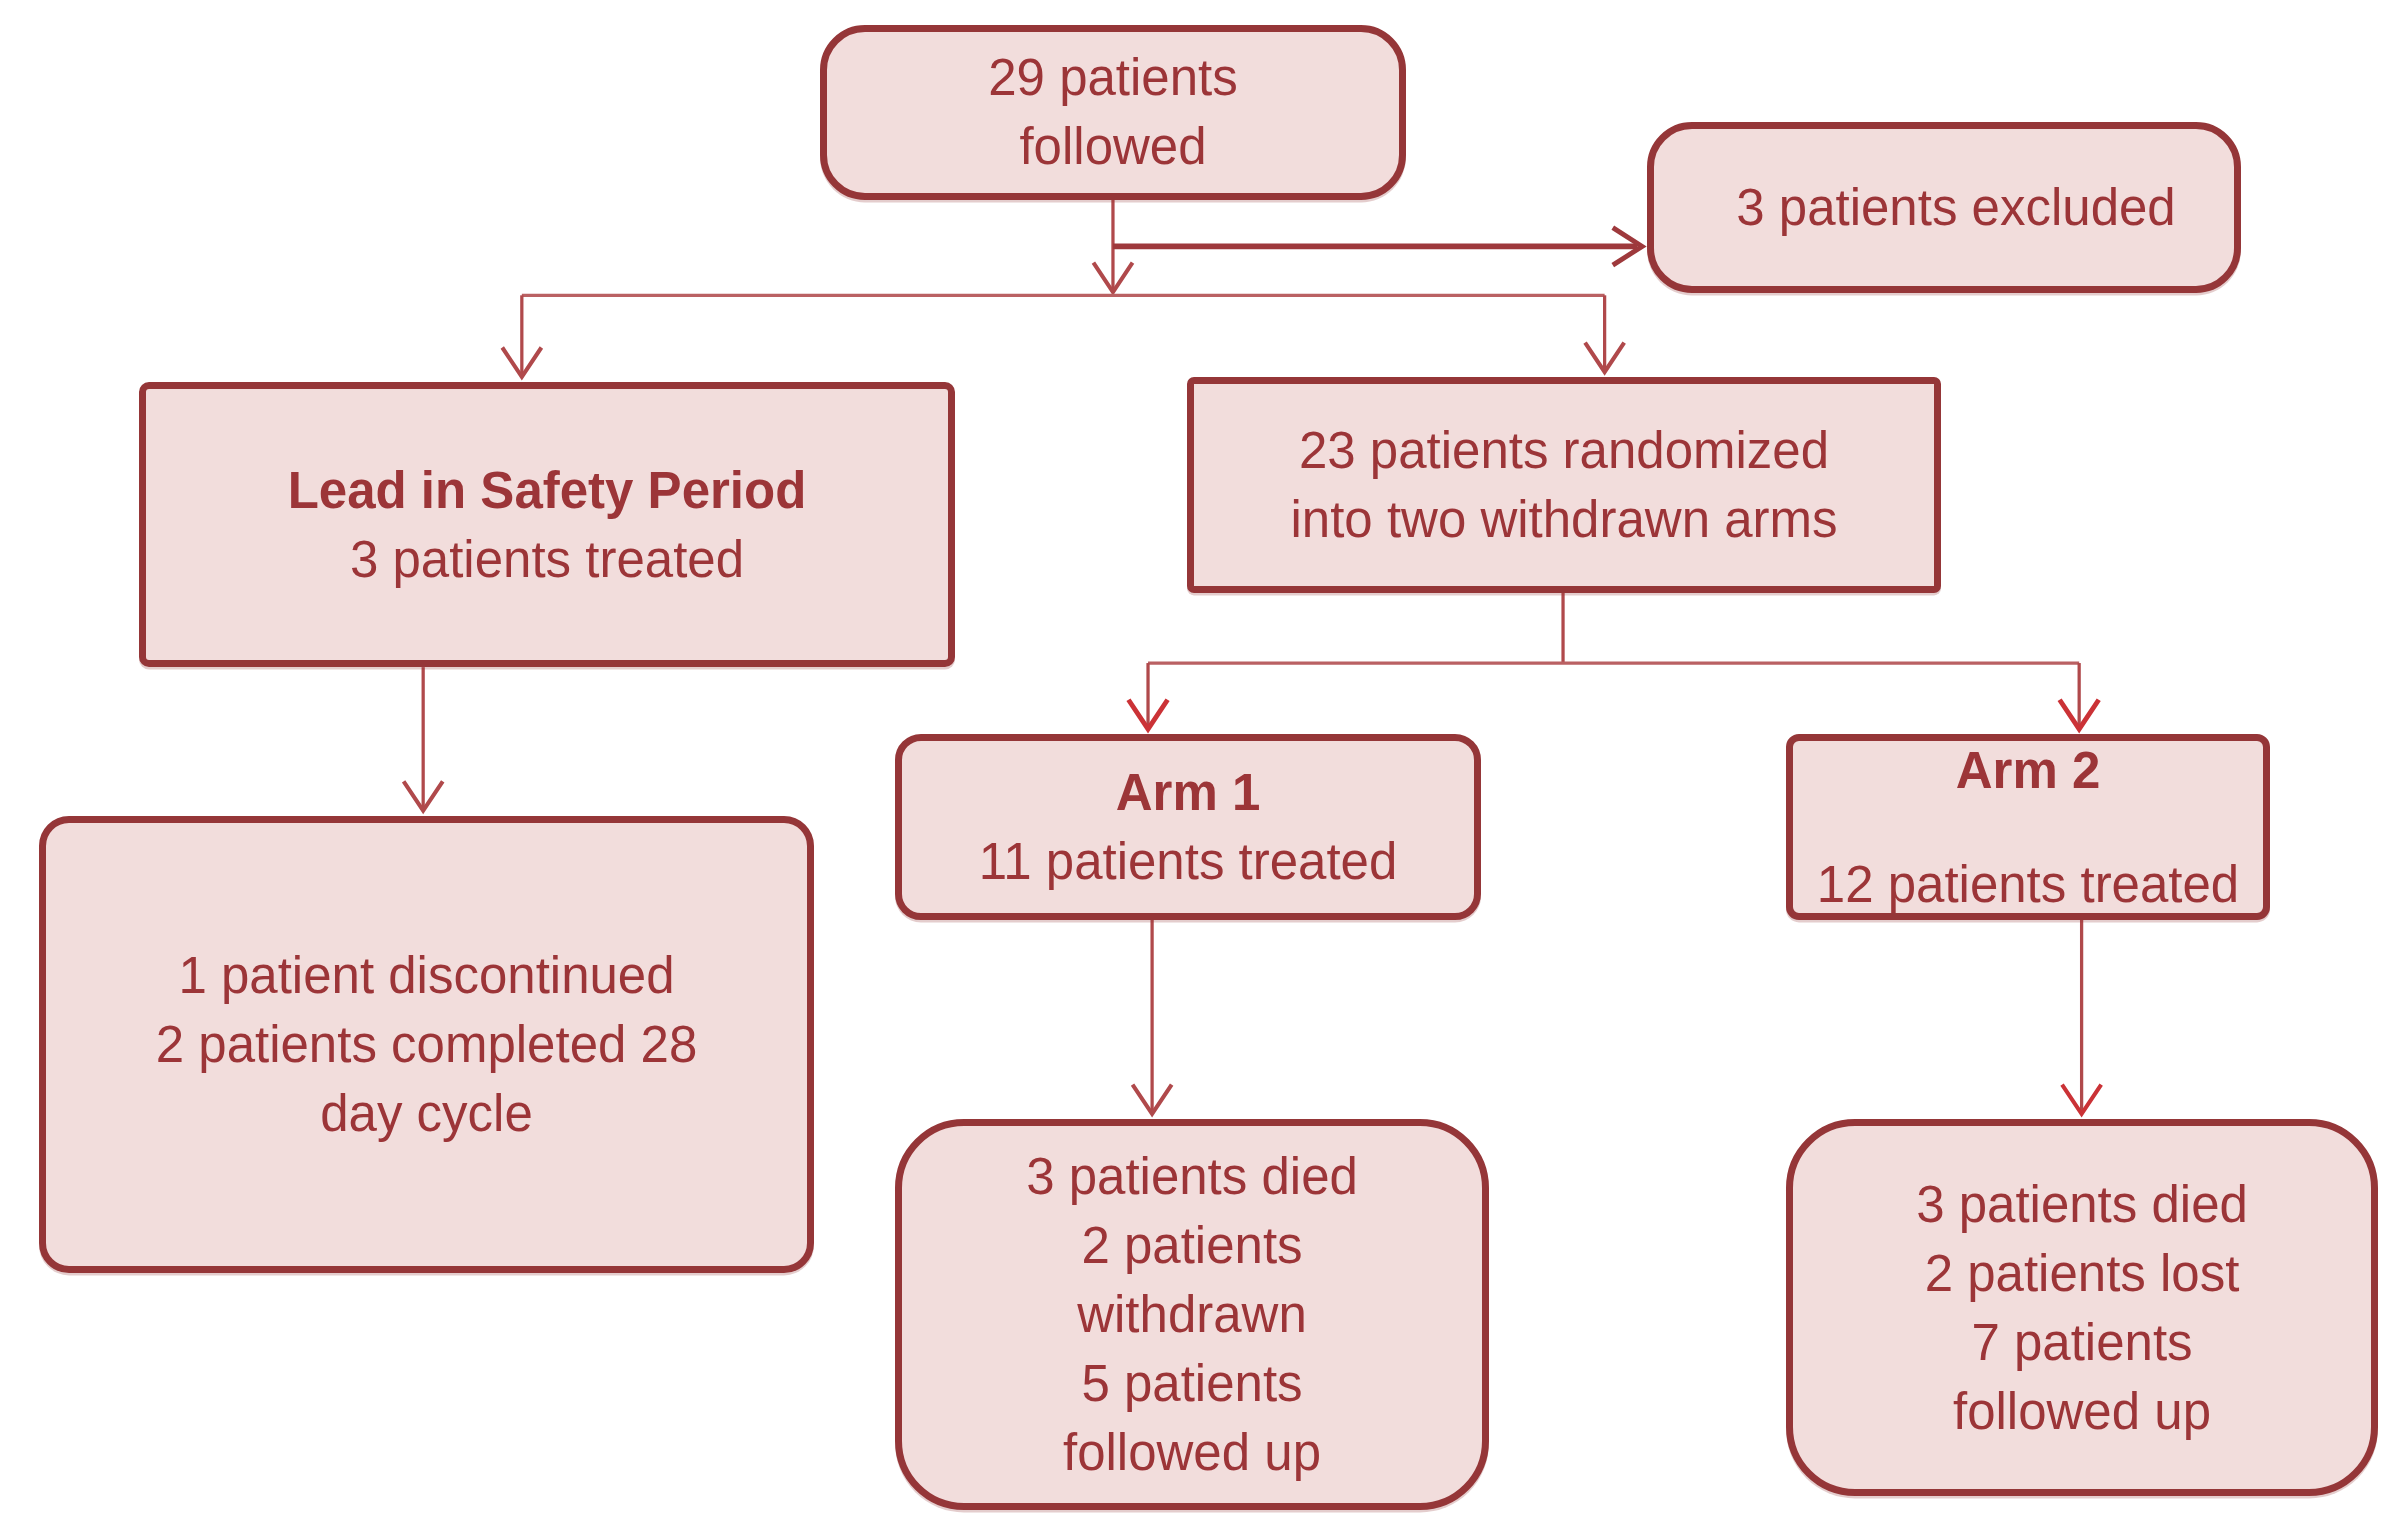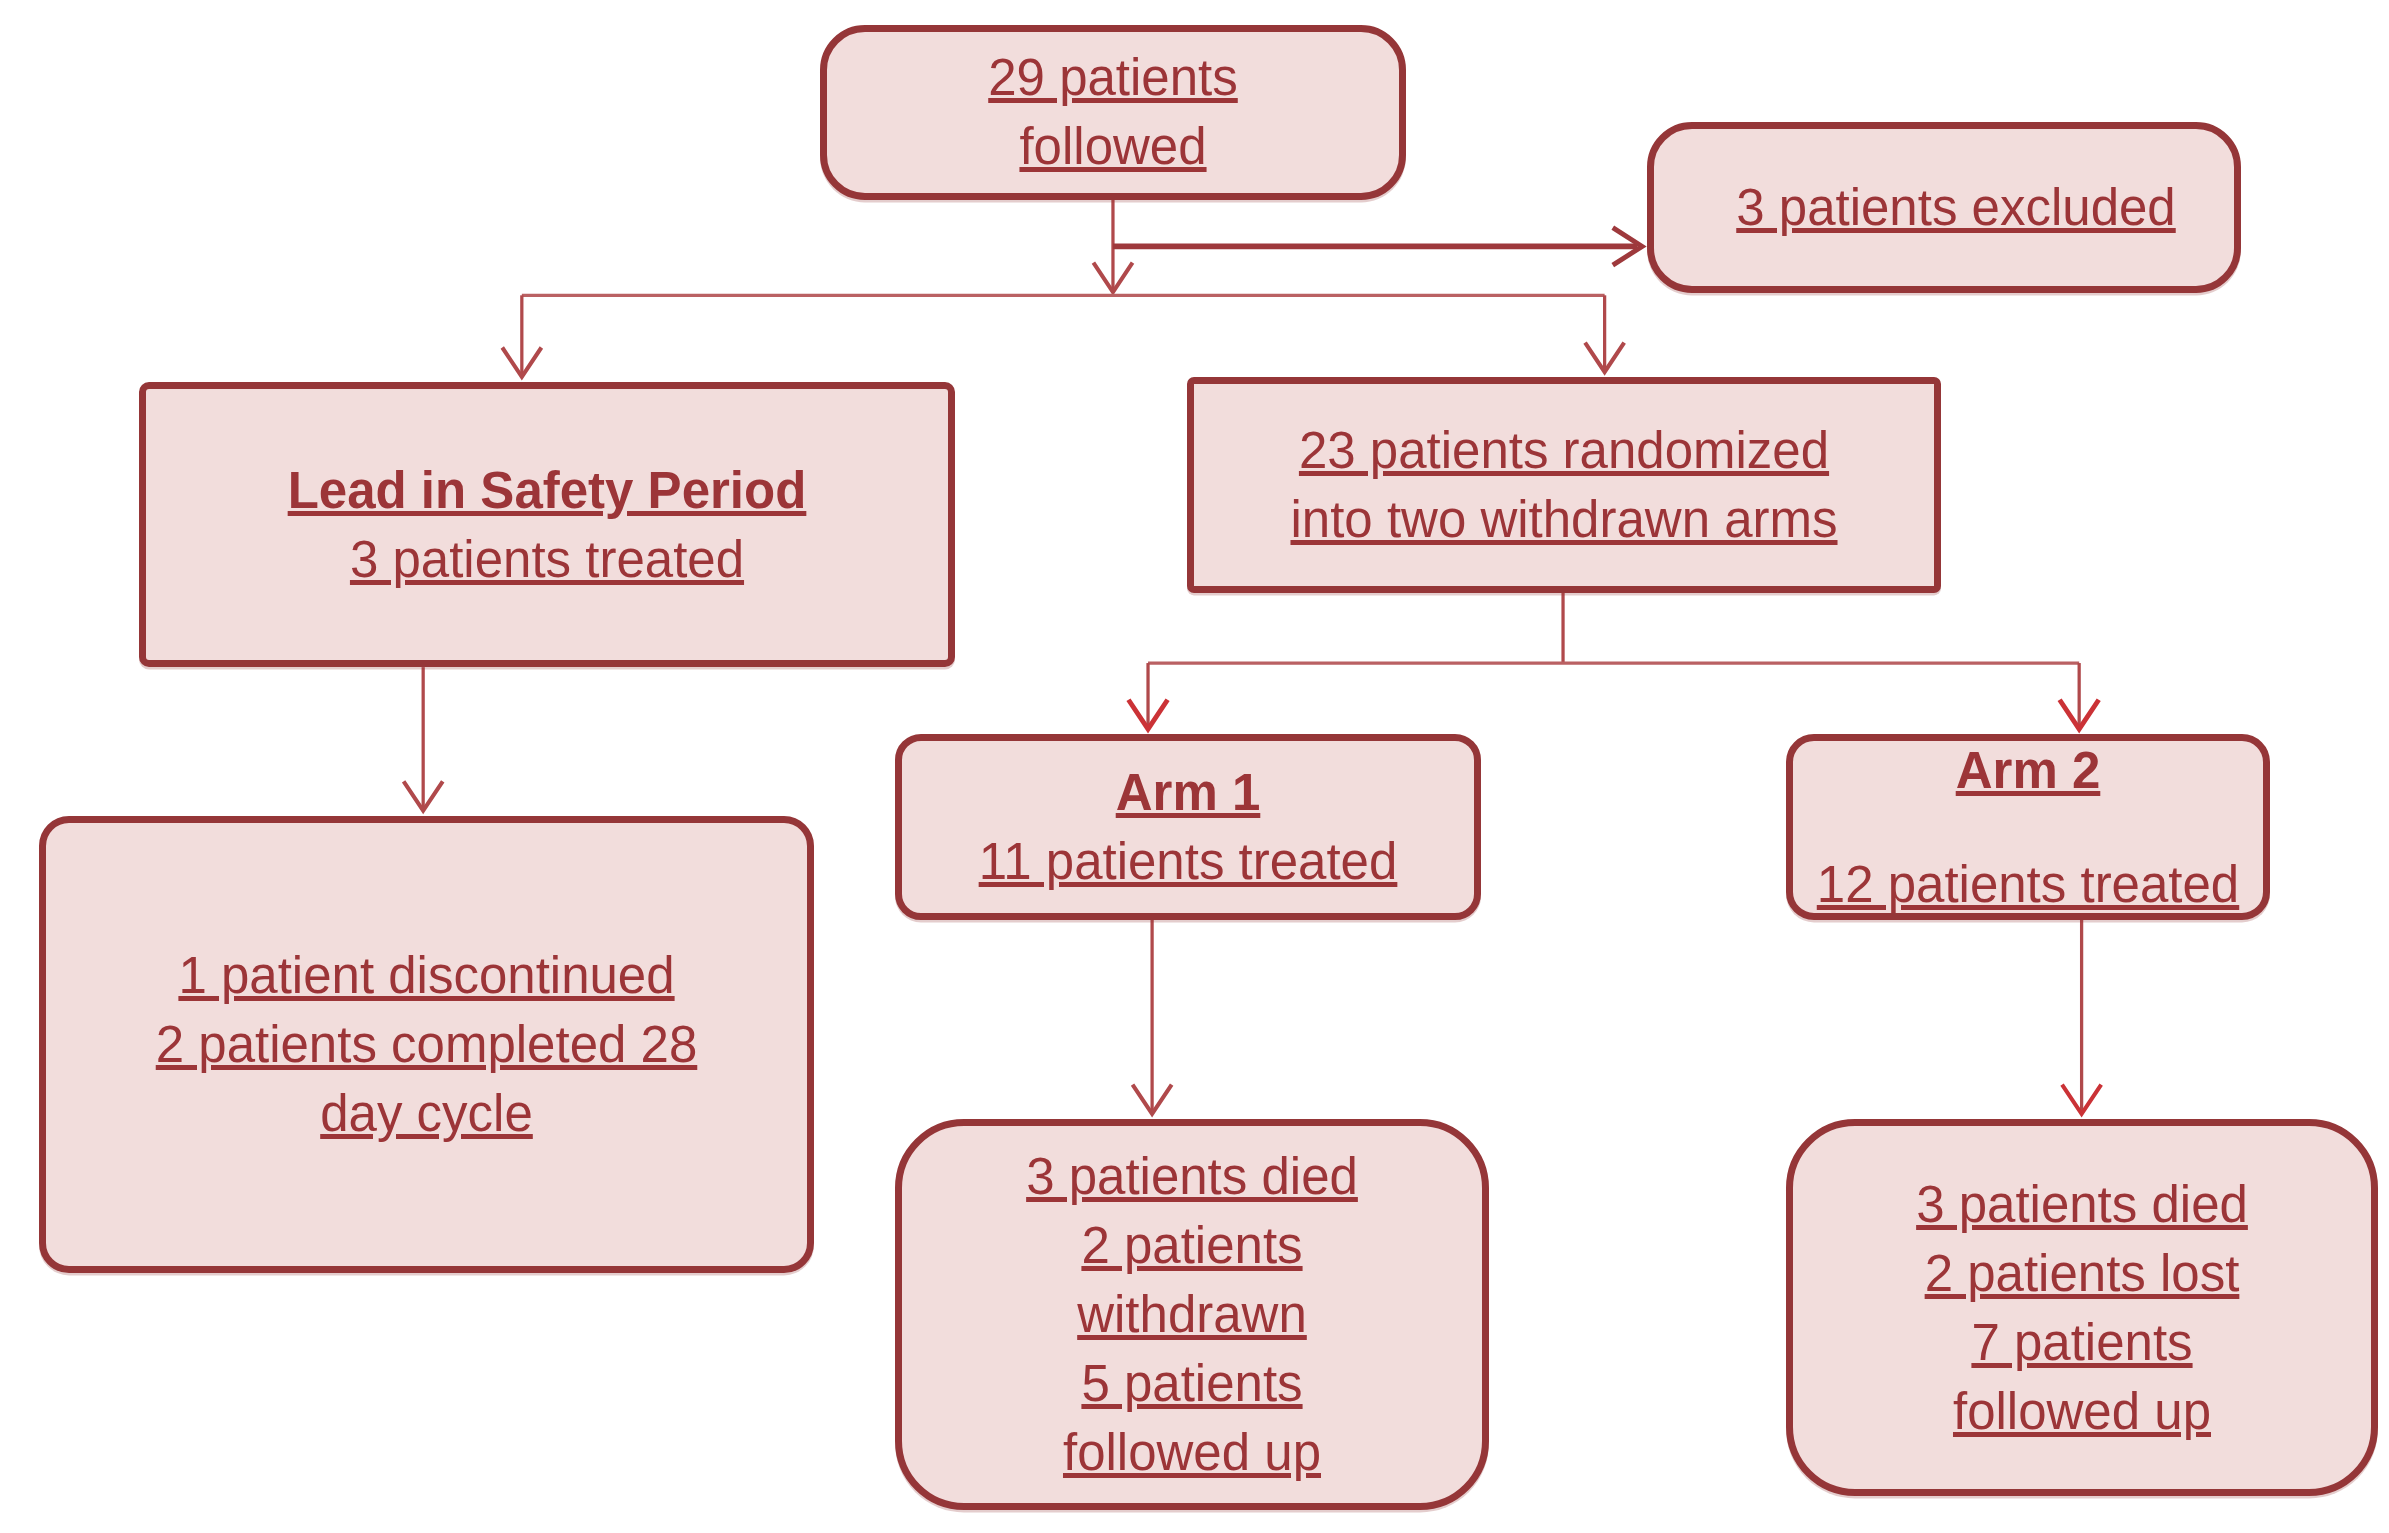--- a/index.html
+++ b/index.html
@@ -18,32 +18,31 @@
     border:7.3px solid #953638;
     color:#9c3538;
     display:flex;
     flex-direction:column;
     justify-content:center;
     align-items:center;
     text-align:center;
     font-size:51px;
     line-height:69px;
     box-shadow:0 2.4px 0 rgba(149,54,56,0.25);
-    text-decoration:underline;
   }
   .line{white-space:nowrap;}
   .hdr{font-weight:bold;}
   
   #n-enrolled   {left:820px; top:24.5px;   width:586px; height:175px; border-radius:45px;}
   #n-excluded   {left:1647px; top:122px;  width:594px; height:171px; border-radius:45px;padding-left:24px;}
   #n-lead       {left:139px;  top:382px;  width:816px; height:285px; border-radius:10px;}
   #n-randomized {left:1187px; top:377px;  width:754px; height:216px; border-radius:7px;}
   #n-leadout    {left:39px;   top:816px; width:775px; height:457px; border-radius:30px;}
   #n-arm1       {left:895px; top:734px;  width:586px; height:186px; border-radius:26px;}
-  #n-arm2       {left:1786px; top:734px;  width:484px; height:186px; border-radius:28px;gap:45px;}
+  #n-arm2       {left:1786px; top:734px;  width:484px; height:186px; border-radius:13px;gap:45px;}
   #n-arm1out    {left:895px; top:1119px; width:594px; height:391px; border-radius:69px;}
   #n-arm2out    {left:1786px; top:1119px; width:592px; height:377px; border-radius:69px;}
 </style>
 </head>
 <body>
 
 <div id="canvas">
 
   <svg id="connectors" viewBox="0 0 2930 1881" xmlns="http://www.w3.org/2000/svg">
 

